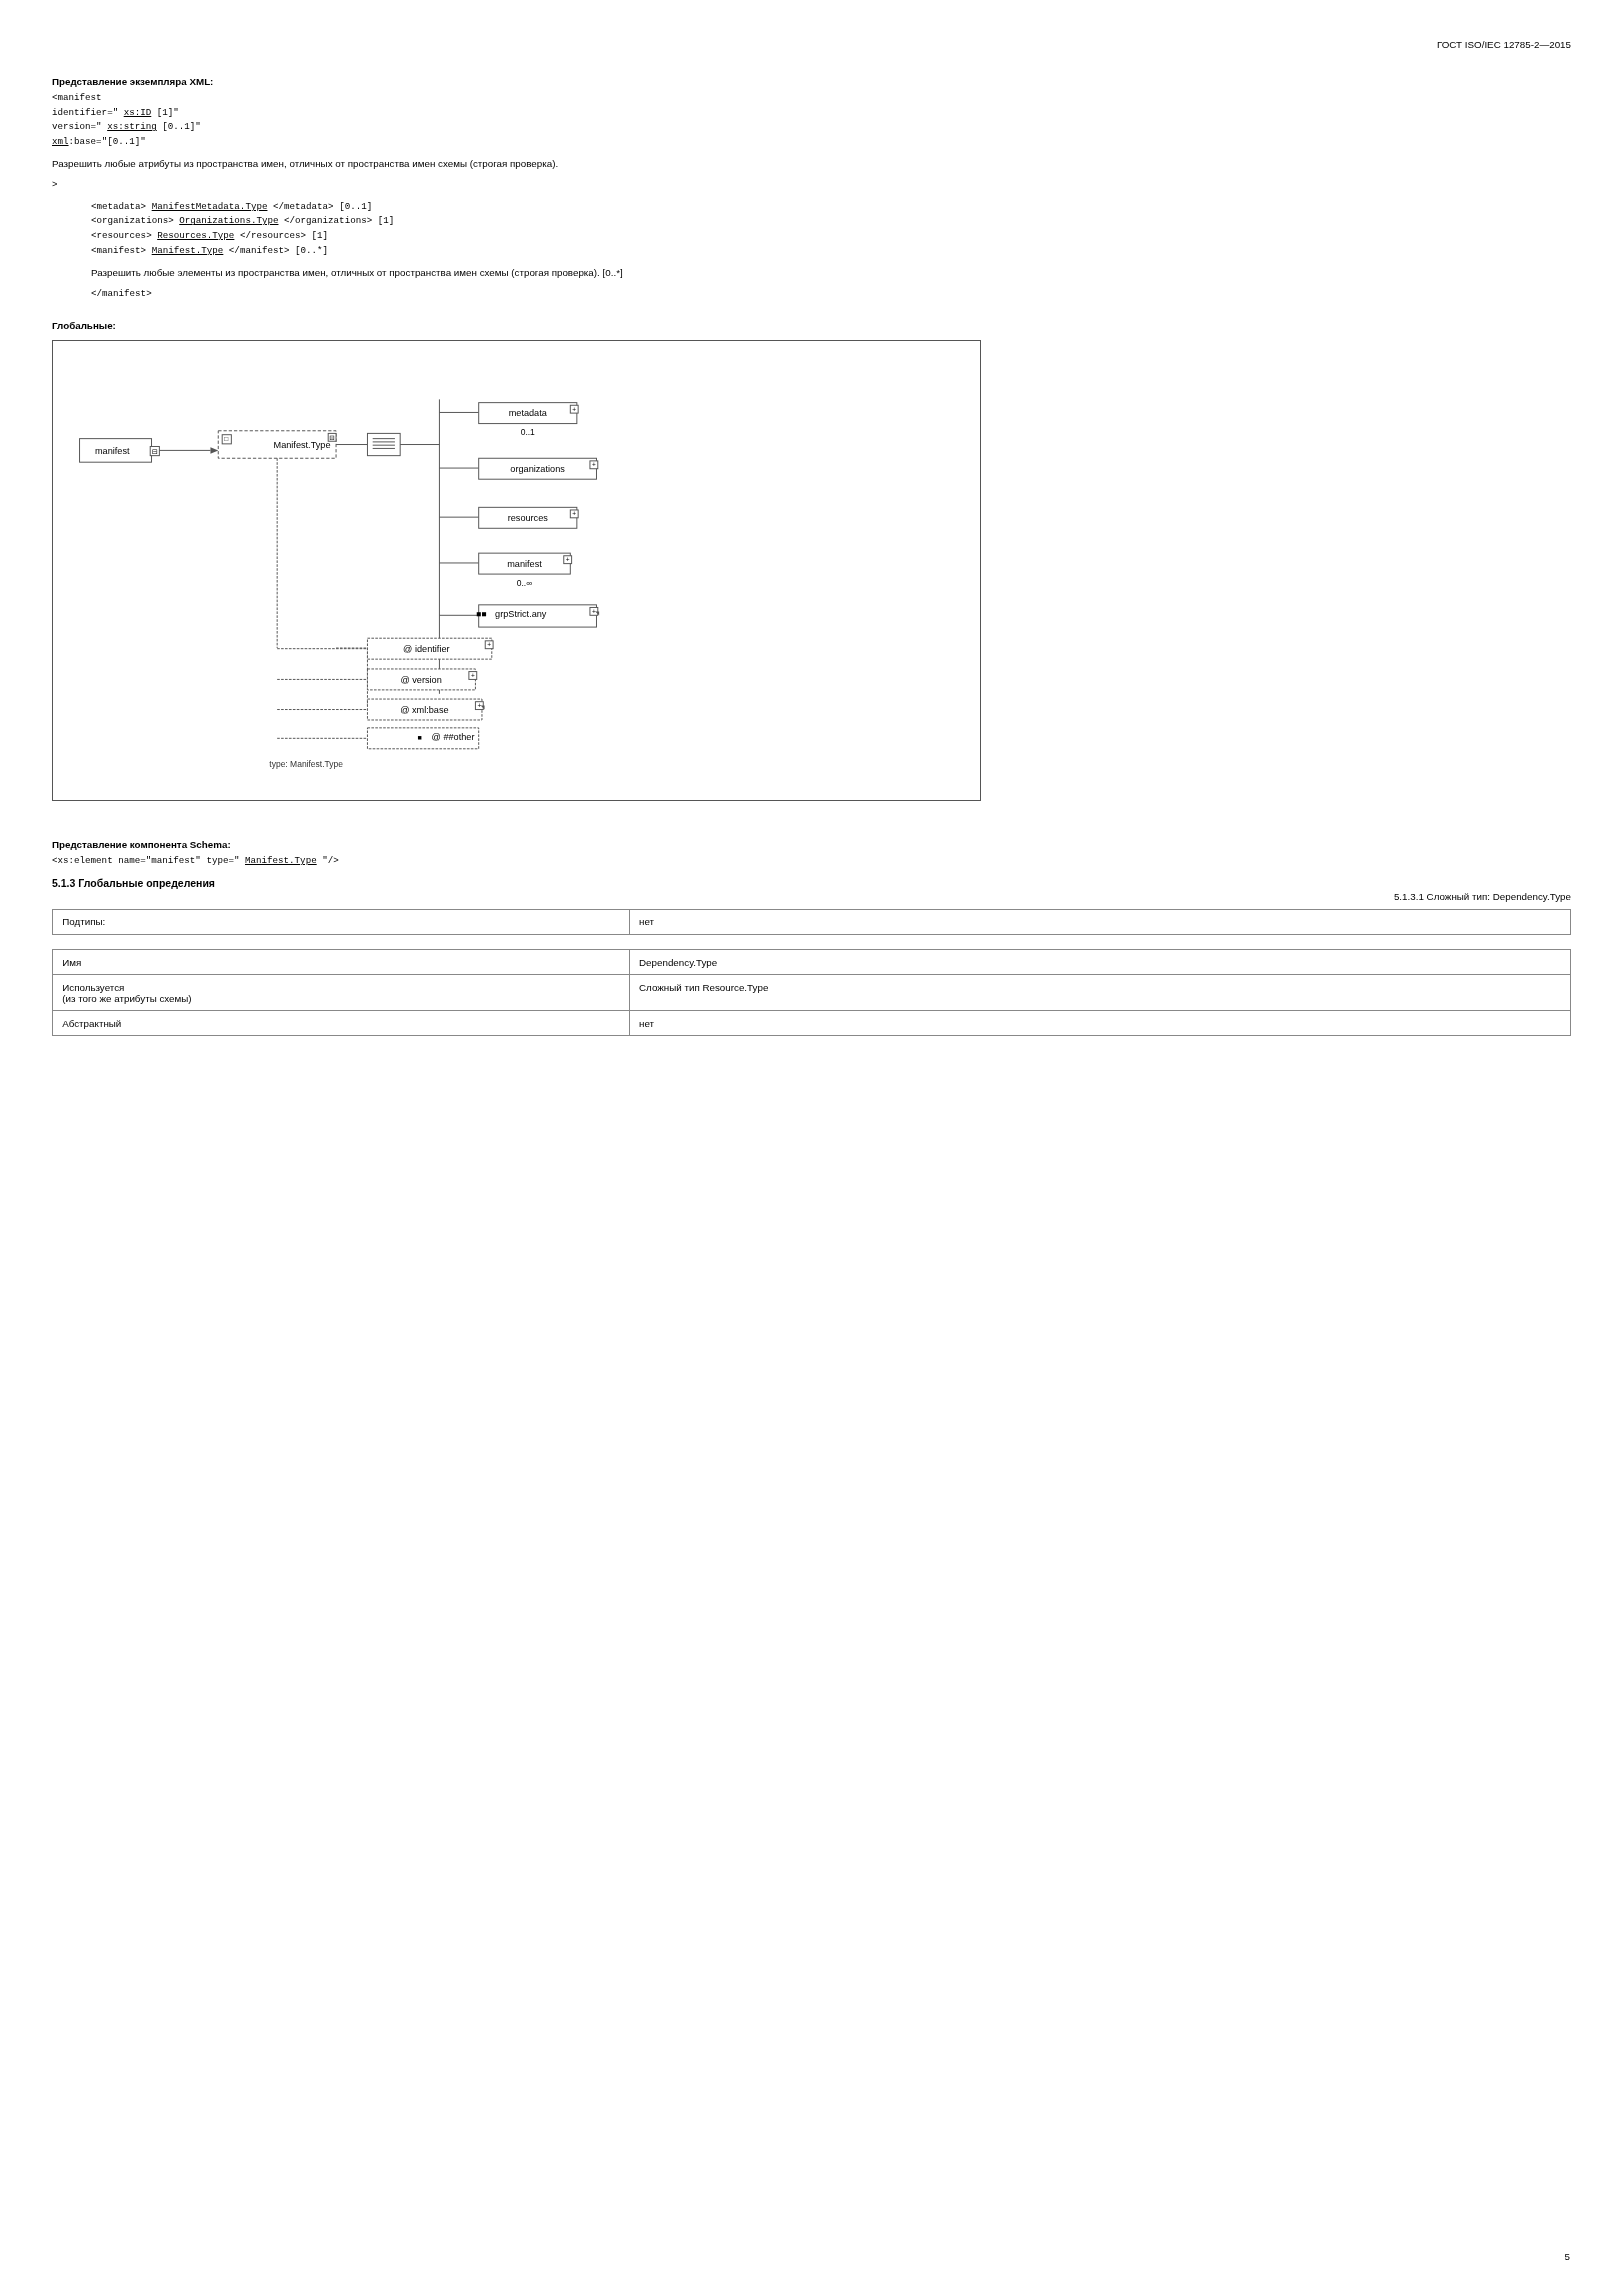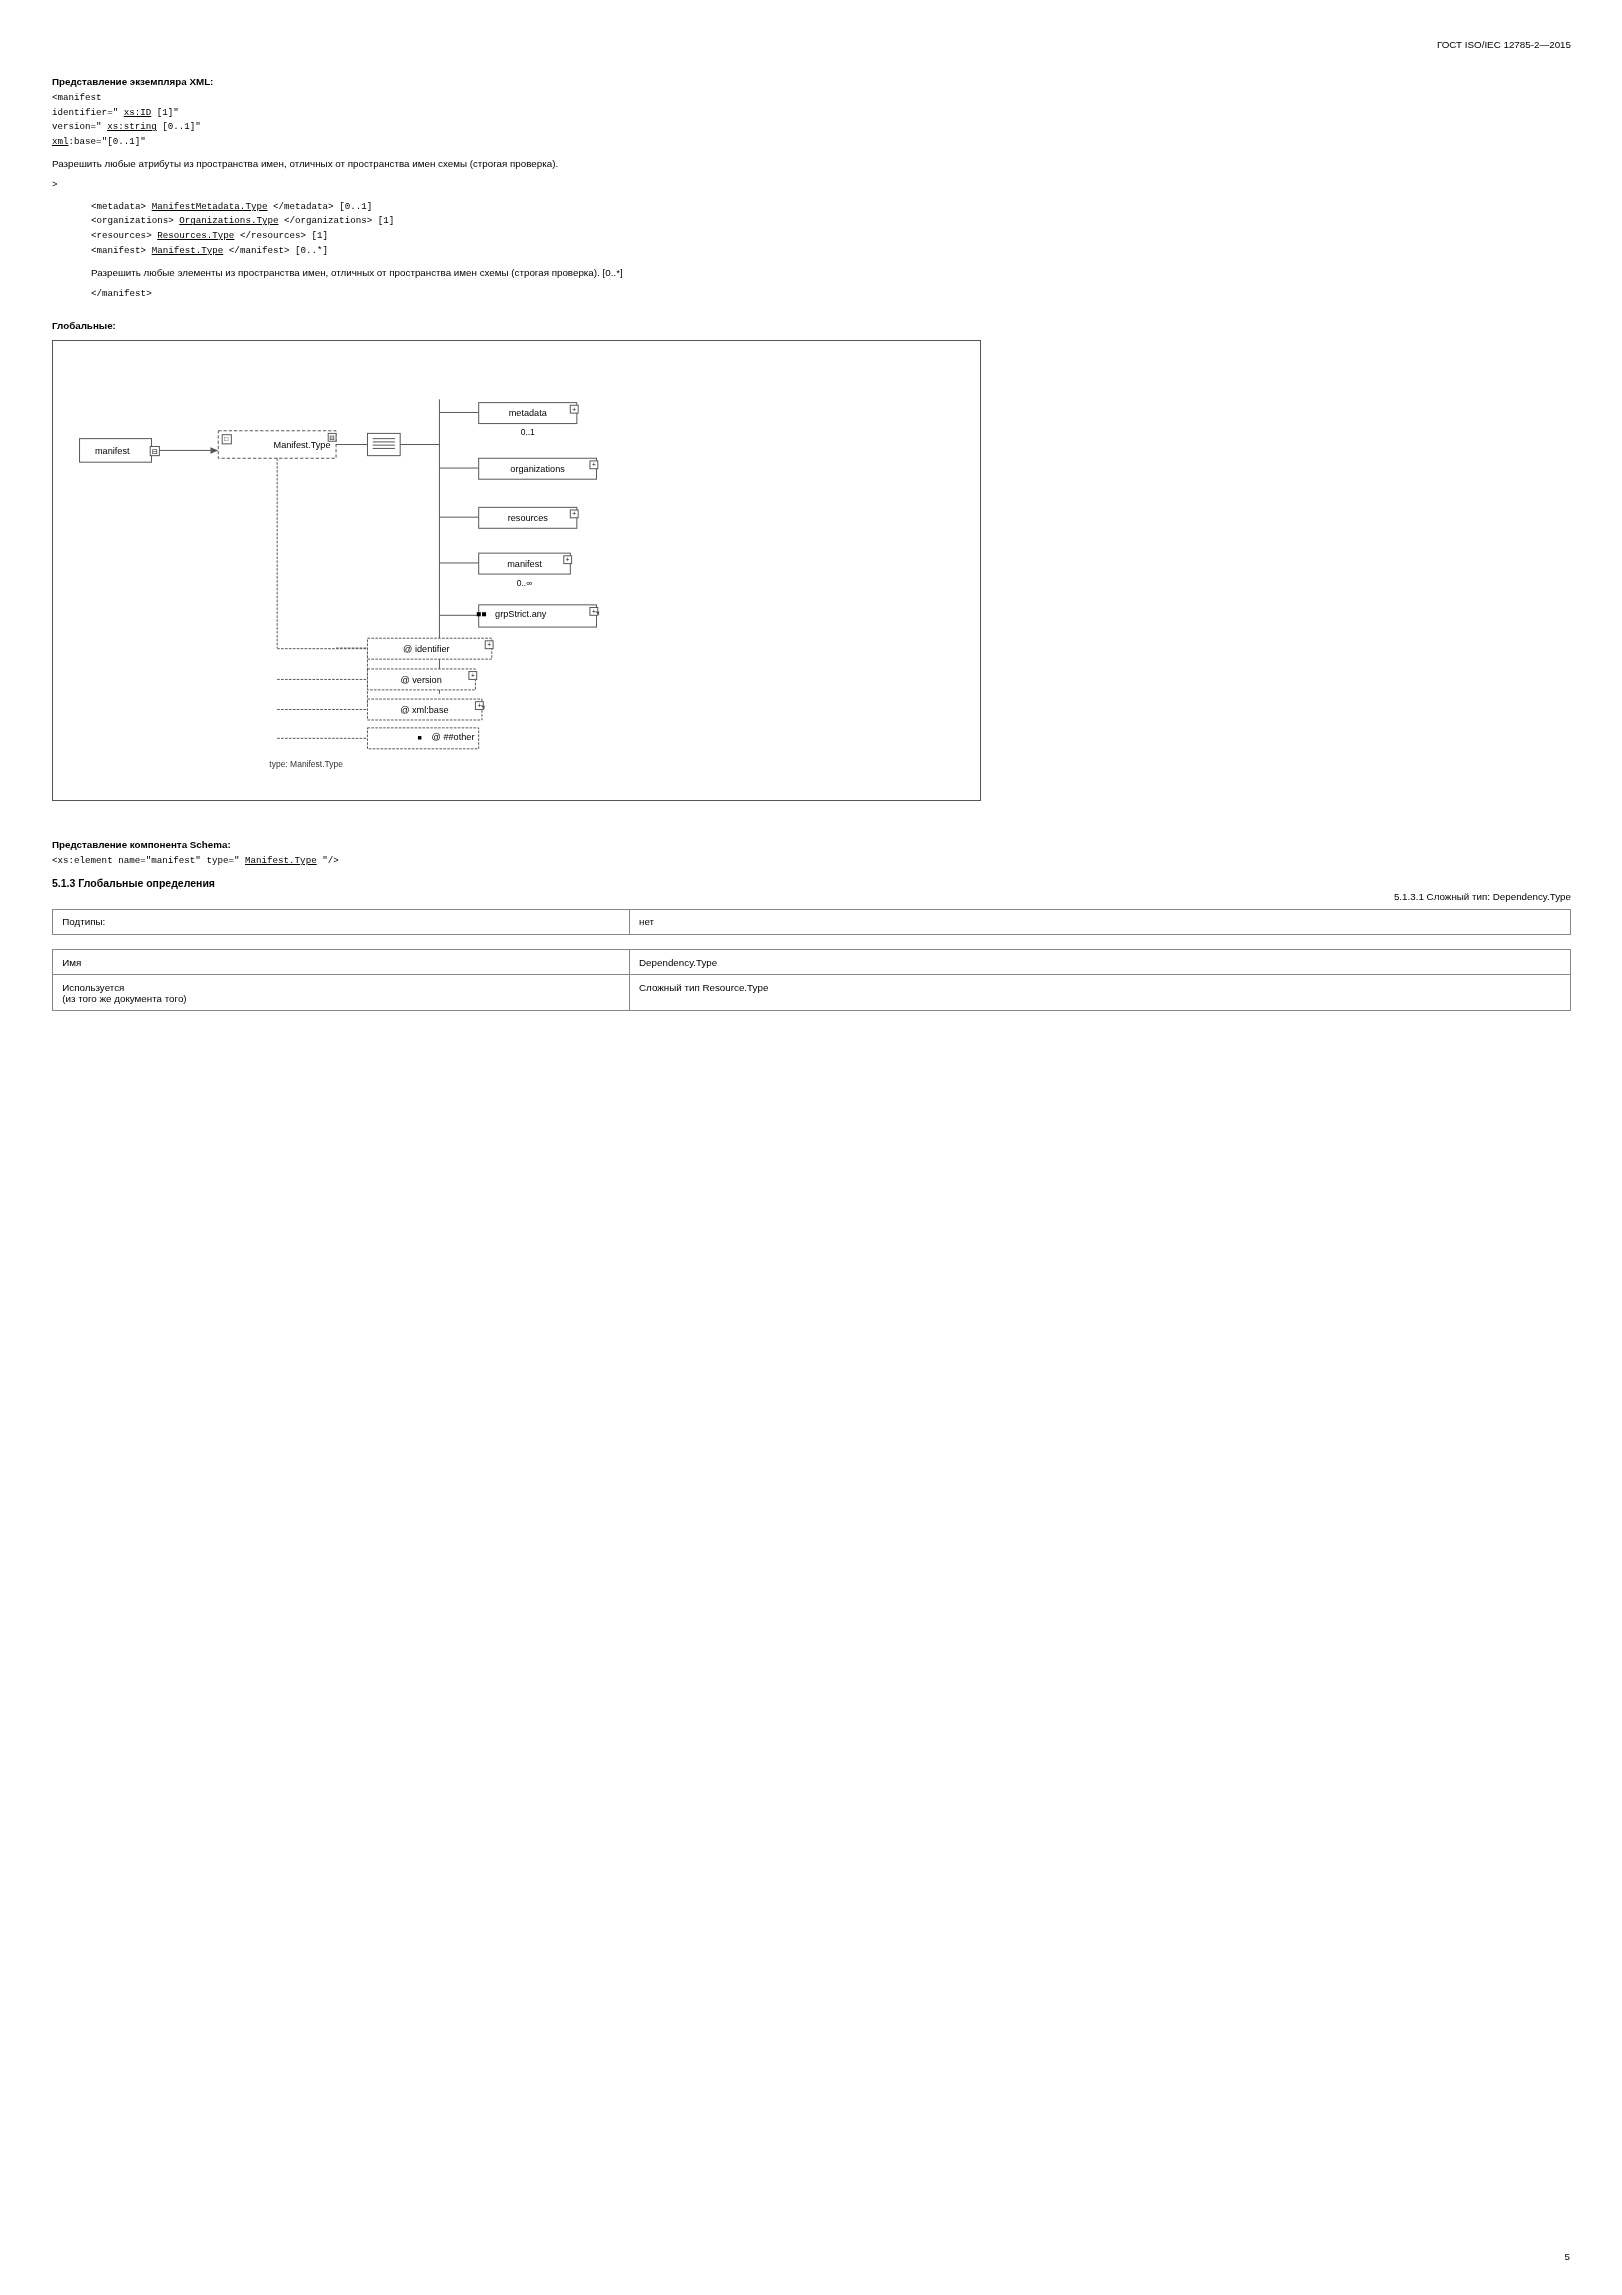--- a/index.html
+++ b/index.html
@@ -257,22 +257,26 @@
 
 
 <table>
   <tbody>
     <tr>
       <td>Имя</td>
       <td>Dependency.Type</td>
     </tr>
     <tr>
       <td style="white-space: pre-line;">Используется
-(из того же документа того)</td>
+(из того же атрибуты схемы)</td>
       <td>Сложный тип Resource.Type</td>
+    </tr>
+    <tr>
+      <td>Абстрактный</td>
+      <td>нет</td>
     </tr>
   </tbody>
 </table>
 
 
 <div class="page-number">5</div>
 
 
 
 

